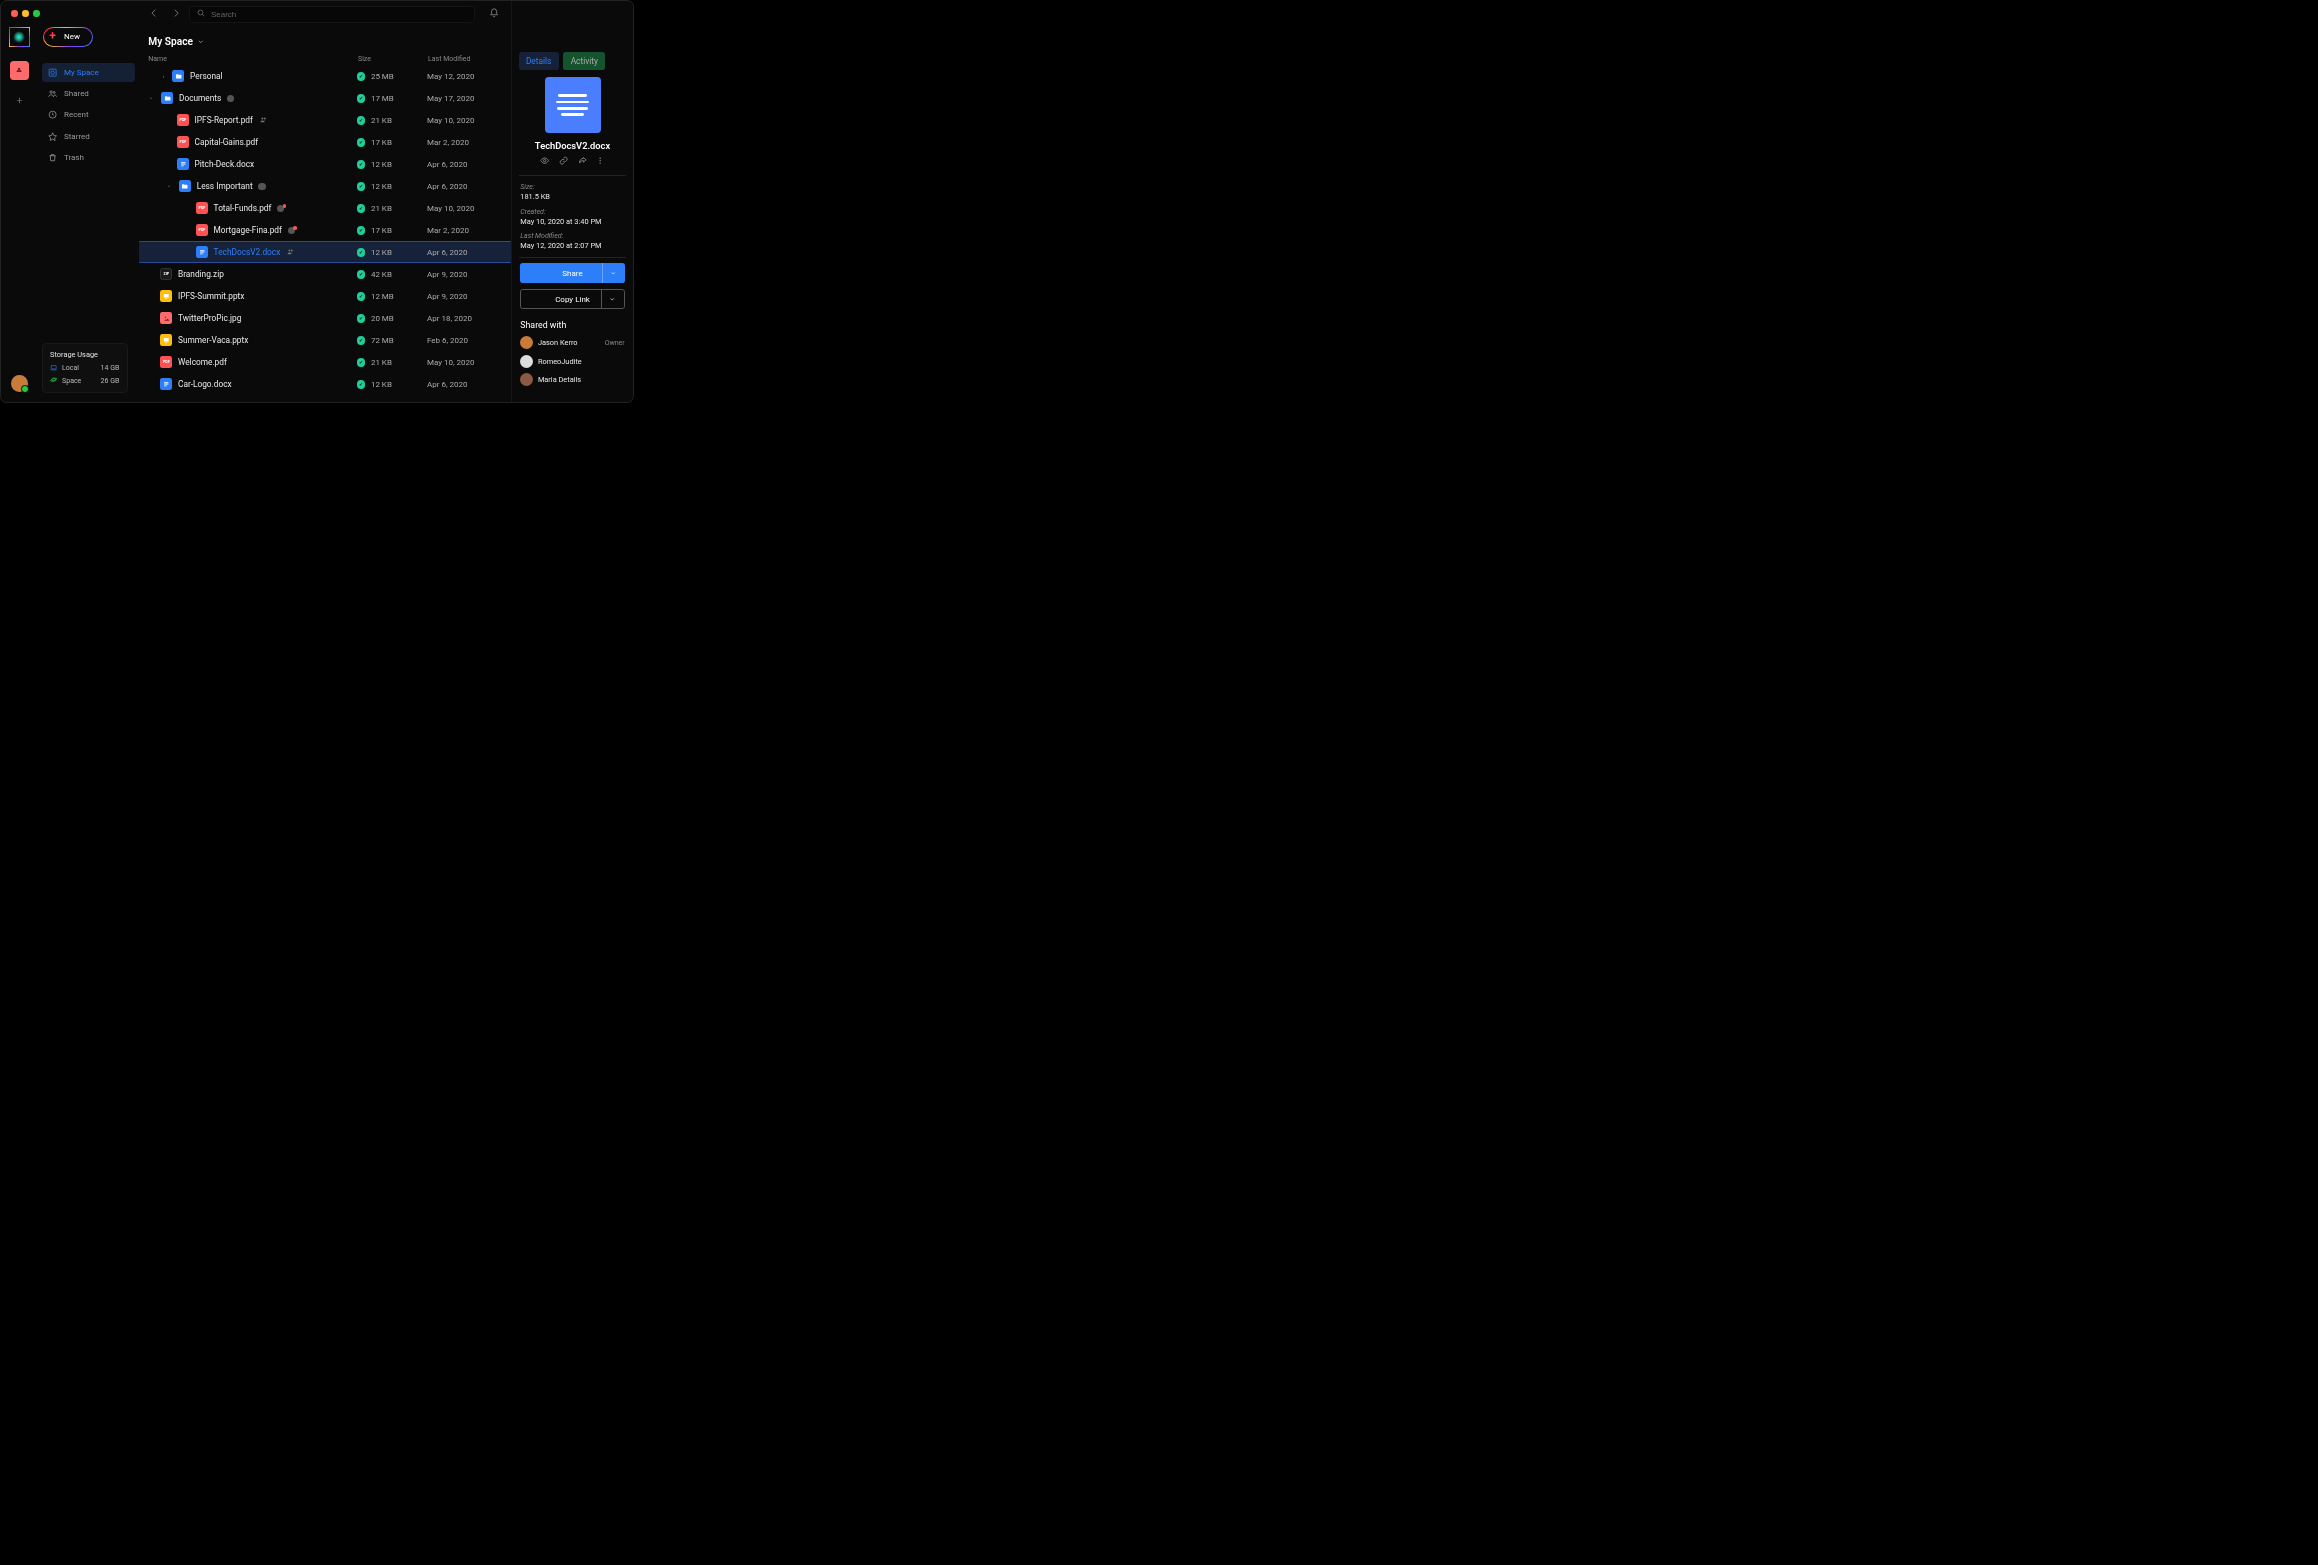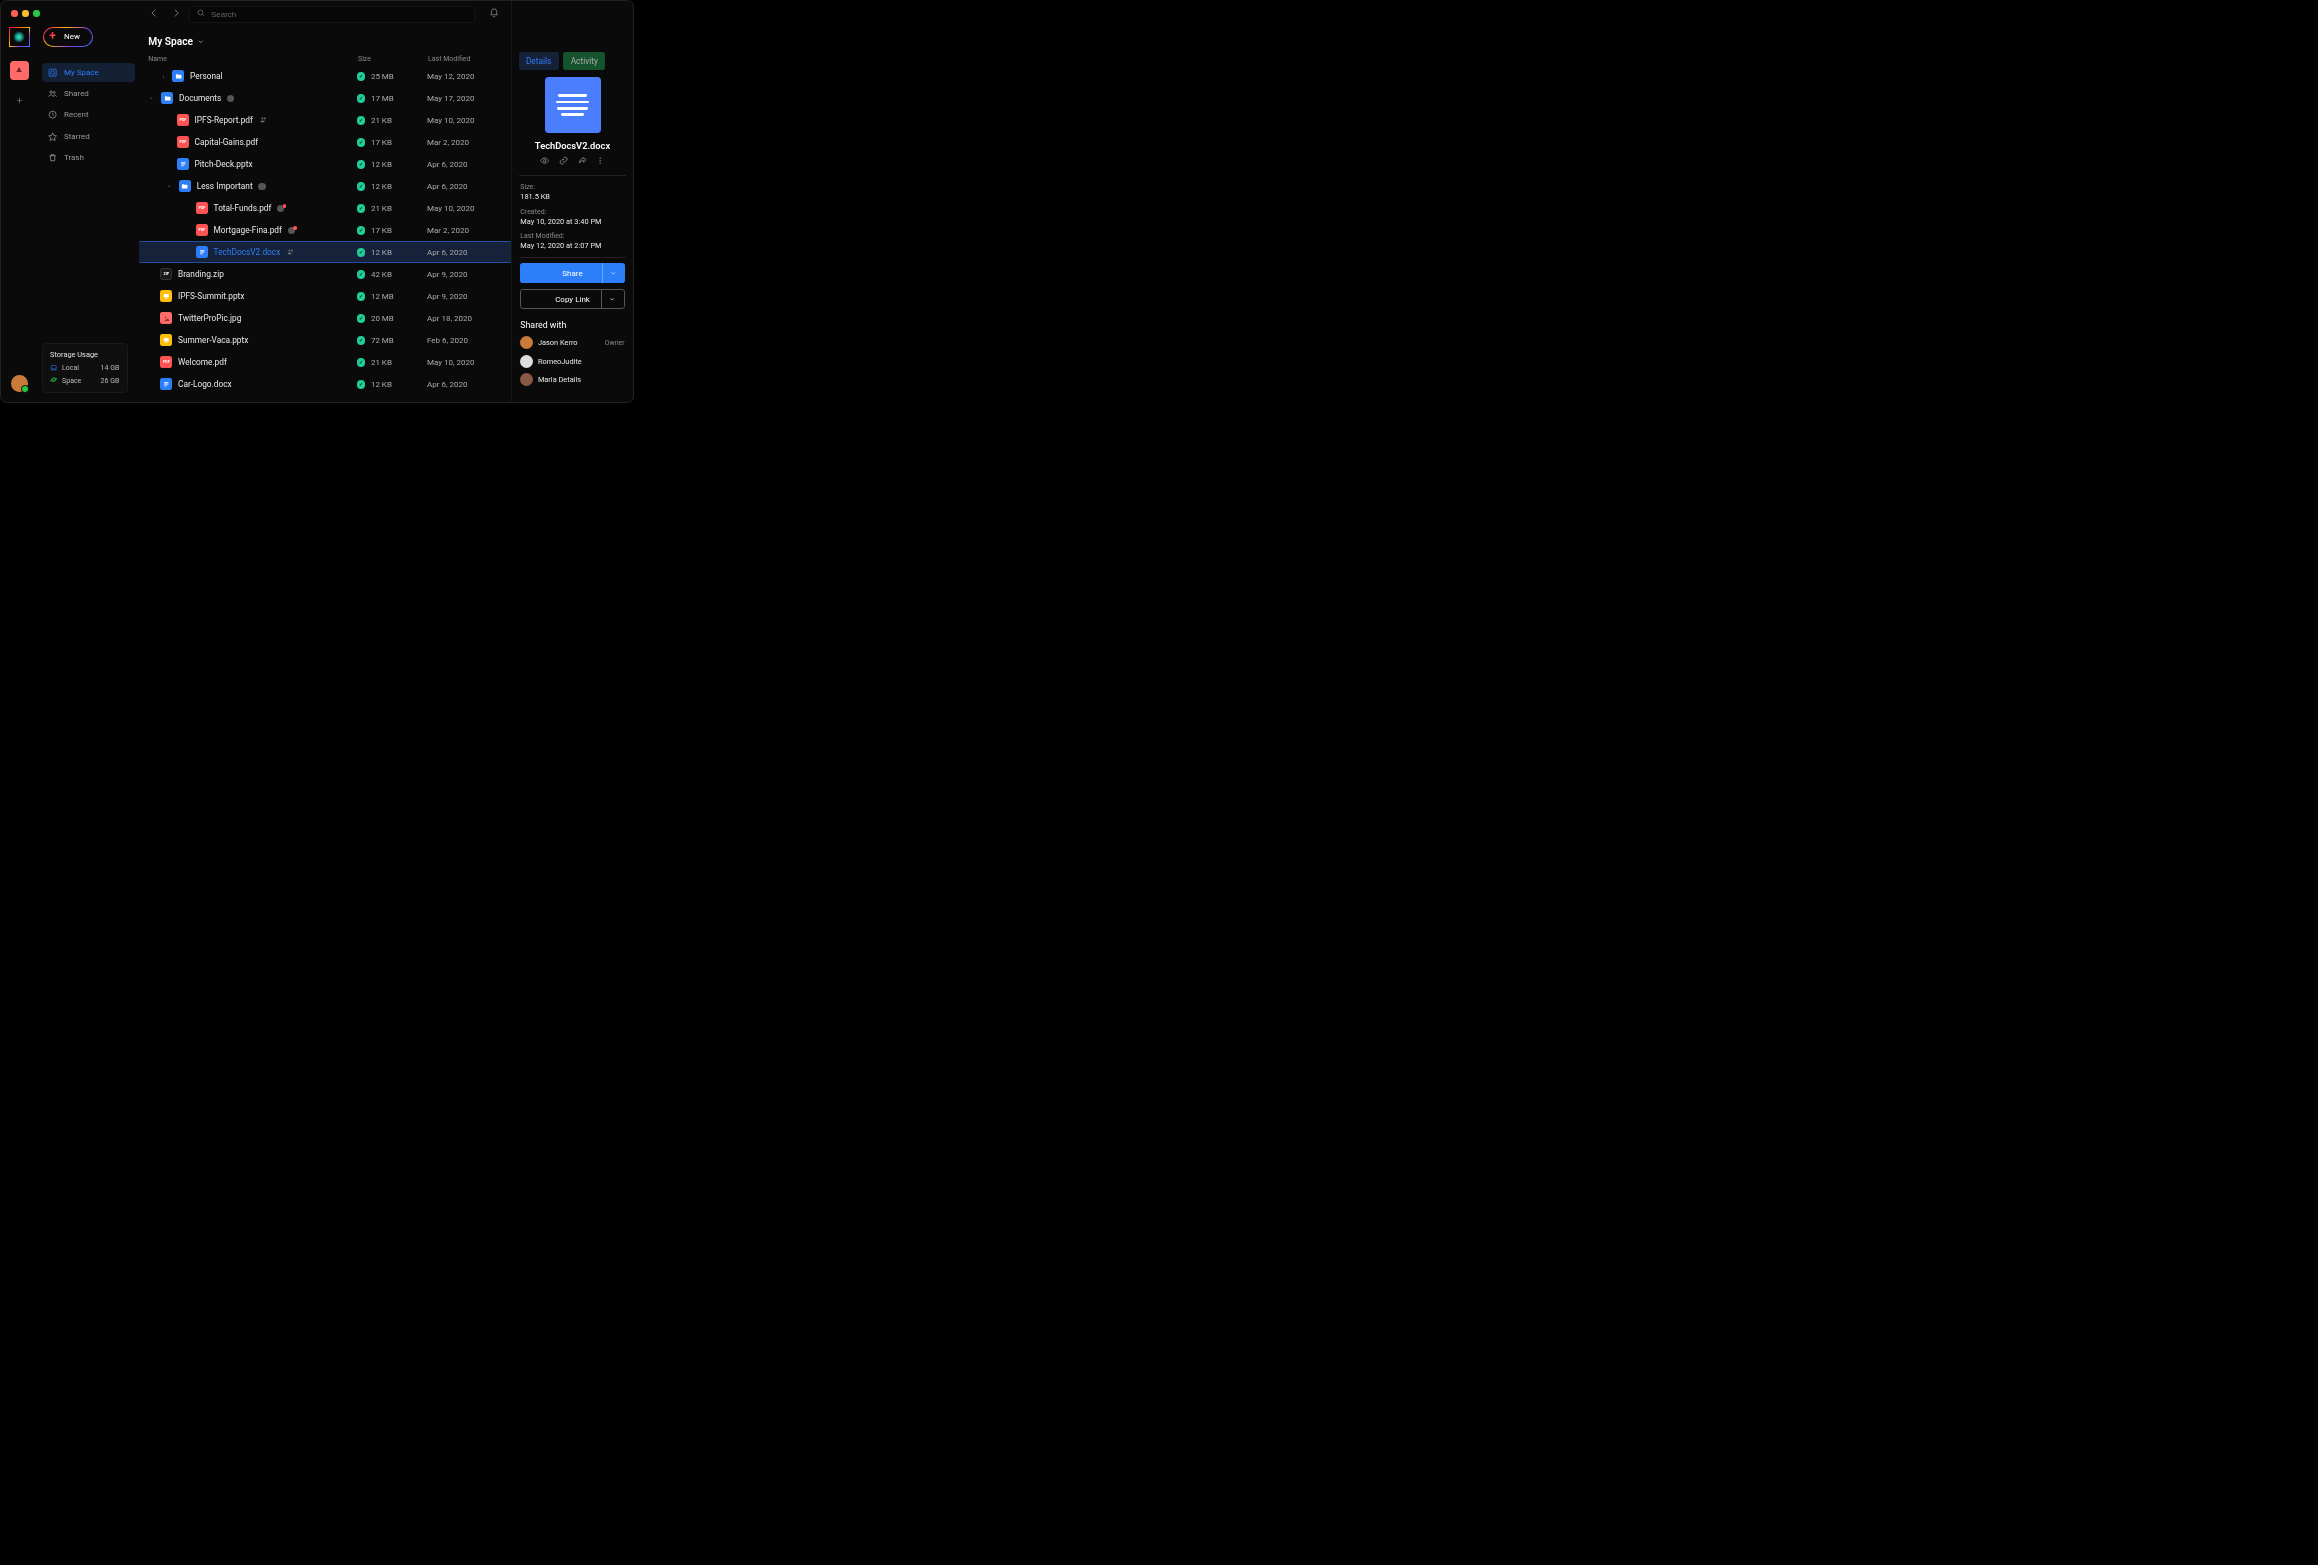--- a/index.html
+++ b/index.html
@@ -237,21 +237,21 @@
   .preview .line:nth-child(1){width:80%;}
   .preview .line:nth-child(2){width:90%;}
   .preview .line:nth-child(3){width:85%;}
   .preview .line:nth-child(4){width:60%;}
 
   .file-title{ text-align:center; font-size:9.3px; font-weight:600; margin: 0 6.5px; word-break:break-all;}
   .action-icons{display:flex;justify-content:center;gap:9.3px;margin:5.6px 0 7.4px;color:#999;font-size:8.3px;}
   .hr{border-top:0.5px solid #222;margin:0 7.4px;}
 
   .meta {padding: 7.4px 8.3px;}
-  .meta-label{color:#888;font-size:7px;}
+  .meta-label{color:#888;font-size:7px;font-style:italic;}
   .meta-value{color:#e8e8e8;font-size:7.4px;margin-top:0.9px;margin-bottom:6.5px;}
 
   .share-section{padding: 4.6px 8.3px 0;}
   .btn{height:20.4px;border-radius:2.8px;display:flex;align-items:center;justify-content:center;font-size:8px;cursor:pointer;position:relative;}
   .btn.primary{background:#2d7ff9;color:#fff;}
   .btn.outline{background:transparent;border:0.5px solid #555;color:#fff;margin-top:5.6px;}
   .btn .split{position:absolute;right:0;top:0;bottom:0;width:23px;border-left:0.5px solid rgba(255,255,255,0.3);display:flex;align-items:center;justify-content:center;}
   .btn.outline .split{border-left-color:#555;}
 
   .shared-with{padding:10.2px 8.3px;}
@@ -479,21 +479,21 @@
           <div class="mod-cell">Mar 2, 2020</div>
         </div>
 
         <div class="file-row indent-2">
           <div class="file-name">
             <span class="ftype doc">
               <svg width="6.5" height="6.5" viewBox="0 0 24 24" fill="#fff">
                   <path d="M4 5h16v2H4zm0 4h16v2H4zm0 4h16v2H4zm0 4h10v2H4z"></path>
                 </svg>
             </span>
-            <span class="fname-text">Pitch-Deck.pptx</span>
+            <span class="fname-text">Pitch-Deck.docx</span>
           </div>
           <div class="size-cell">
               <span class="ok-badge">✓</span>
               <span>12 KB</span>
             </div>
           <div class="mod-cell">Apr 6, 2020</div>
         </div>
 
         <div class="file-row indent-2">
           <div class="file-name" style="padding-left:27px;">

